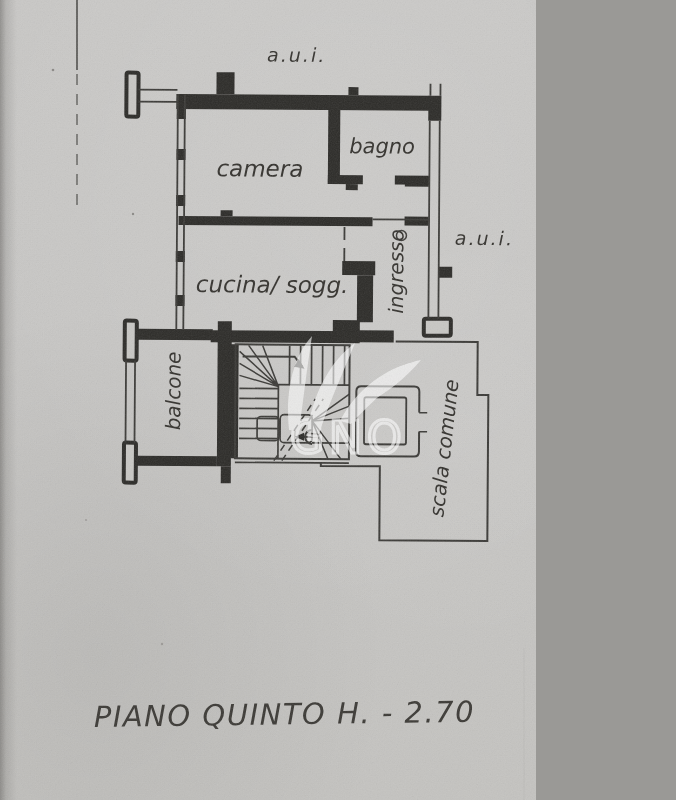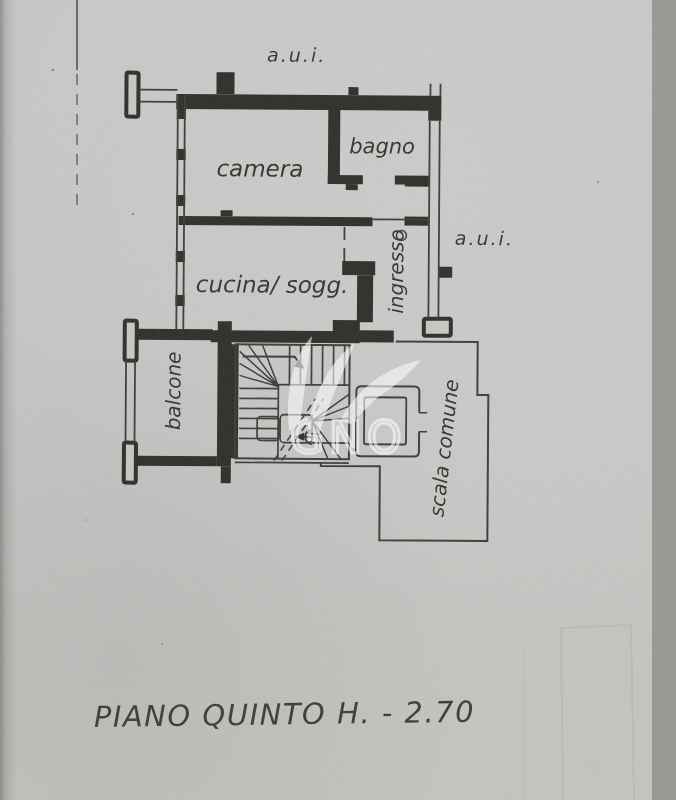--- a/index.html
+++ b/index.html
@@ -1,17 +1,17 @@
 <!DOCTYPE html>
 <html><head>
 <meta charset="utf-8">
 <style>
   html,body{margin:0;padding:0;background:#9a9996;}
   .page{
-    position:relative;width:652px;height:800px;overflow:hidden;
+    position:relative;width:536px;height:800px;overflow:hidden;
     background:
       linear-gradient(90deg, rgba(90,88,85,.50) 0px, rgba(90,88,85,.18) 6px, rgba(90,88,85,0) 17px),
       radial-gradient(120% 90% at 65% 25%, rgba(255,255,255,.08), rgba(255,255,255,0) 60%),
       radial-gradient(100% 80% at 18% 82%, rgba(0,0,0,.05), rgba(0,0,0,0) 55%),
       radial-gradient(60% 40% at 85% 55%, rgba(255,255,255,.05), rgba(255,255,255,0) 70%),
       linear-gradient(180deg,#c9c8c6 0%,#c7c6c4 45%,#c4c3c0 100%);
   }
   svg{position:absolute;left:0;top:0;}
   text{font-family:"DejaVu Sans",sans-serif;}
   .hand{font-style:italic;fill:#34322e;}

